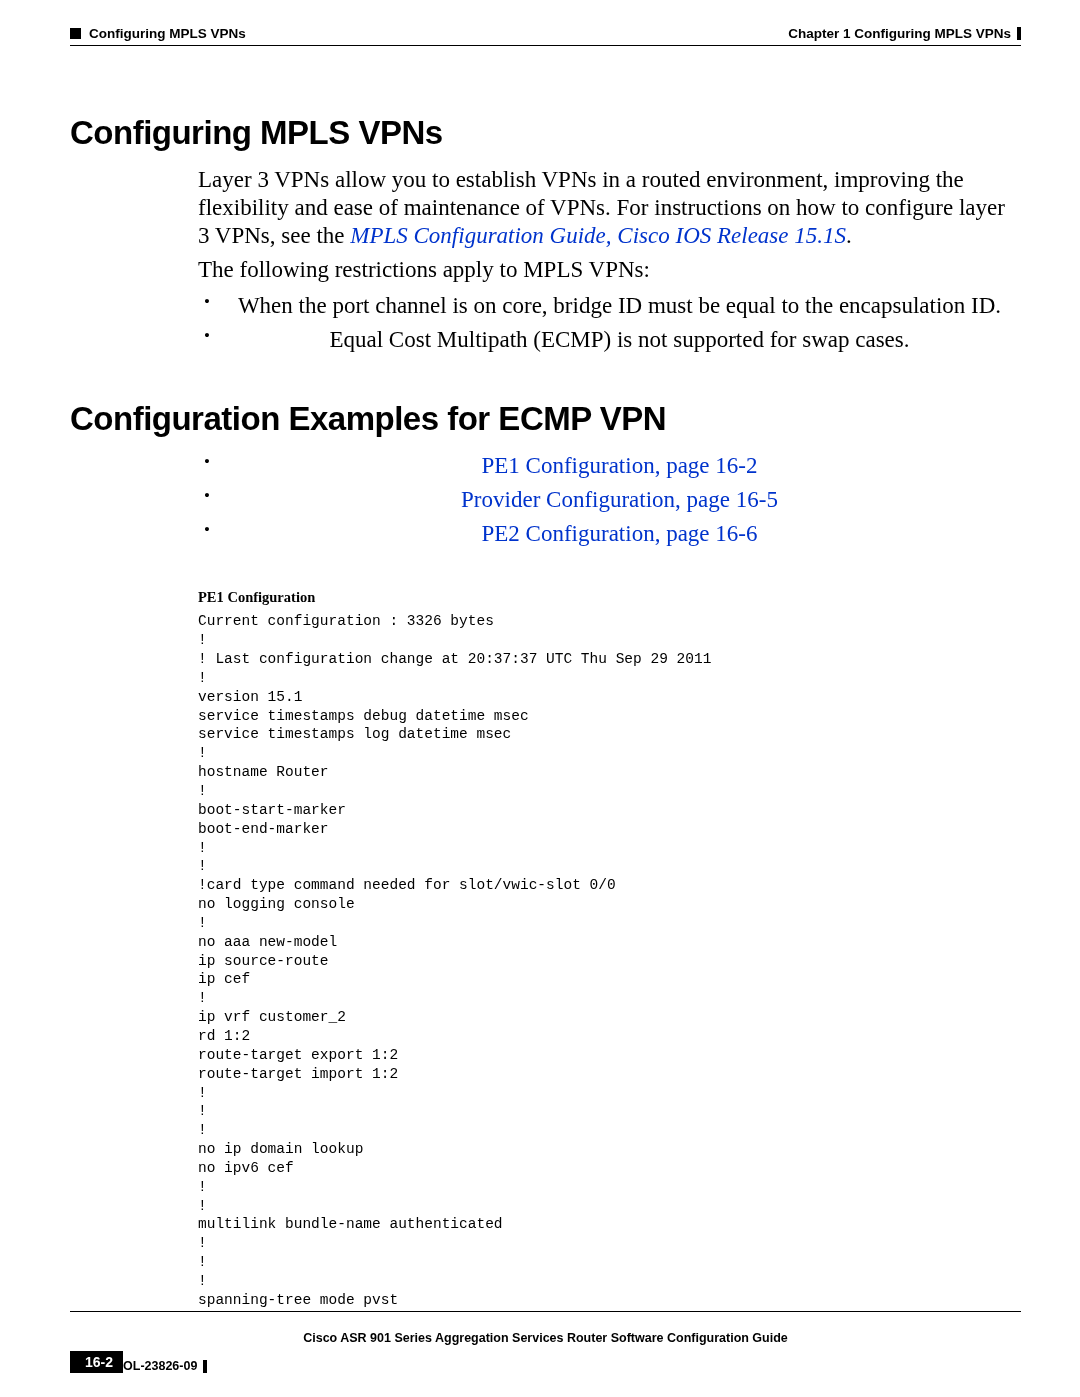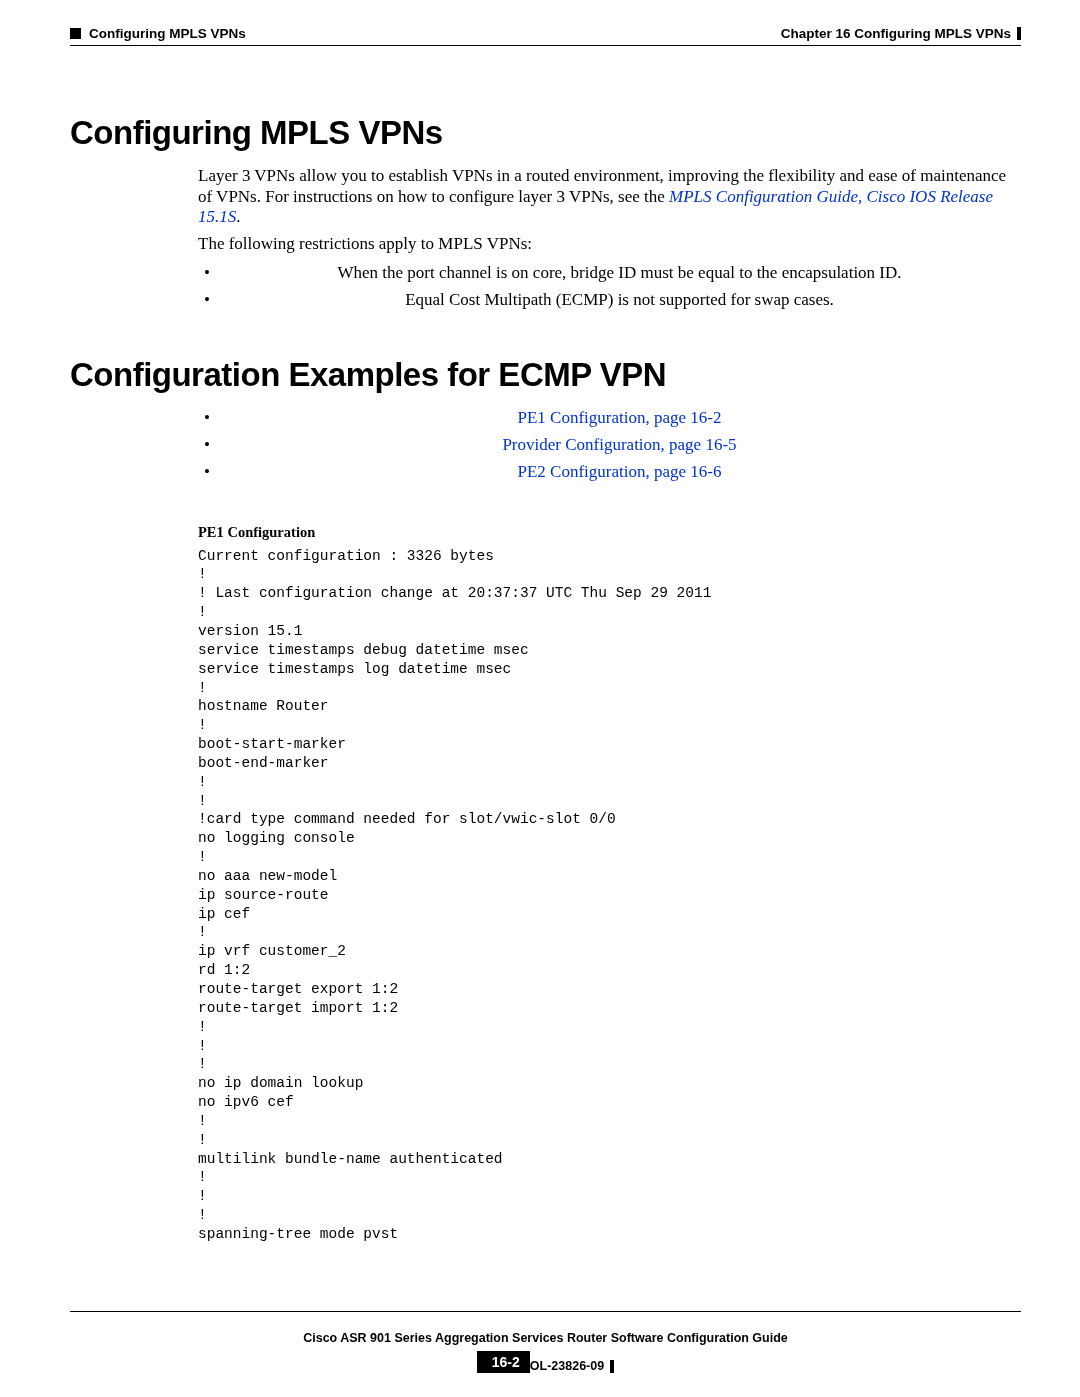--- a/index.html
+++ b/index.html
@@ -27,21 +27,21 @@
     .vbar { width: 4px; height: 13px; background: #000; display: inline-block; }
     .hr-line { border-top: 1.5px solid #000; margin-top: 3px; }
     .content { padding-top: 68px; }
     h1.section {
       font-family: Arial, Helvetica, sans-serif;
       font-weight: bold;
       font-size: 33px;
       margin: 0 0 14px 0;
       letter-spacing: -0.5px;
     }
-    .body-indent { margin-left: 128px; margin-right: 8px; font-size: 17px; line-height: 1.22; }
+    .body-indent { margin-left: 128px; margin-right: 8px; font-size: 23px; line-height: 1.22; }
     .para { margin: 6px 0 6px 0; }
     .link { color: #0033cc; }
     .link-italic { color: #0033cc; font-style: italic; }
     ul.bullets { list-style: none; margin: 8px 0 0 0; }
     ul.bullets li { position: relative; padding-left: 28px; margin: 6px 0; text-align: center; }
     ul.bullets li::before { content: "•"; position: absolute; left: 6px; top: 0; font-size: 17px; }
     .sec2-gap { margin-top: 46px; }
     .sub-head {
       font-family: Liberation Serif, serif;
       font-weight: bold;
@@ -64,21 +64,21 @@
     .footer-top {
       border-top: 1.2px solid #000;
       padding-top: 19px;
       text-align: center;
       font-family: Arial, Helvetica, sans-serif;
       font-weight: bold;
       font-size: 12.5px;
     }
     .footer-bot {
       display: flex;
-      justify-content: center;
+      justify-content: flex-start;
       align-items: center;
       margin-top: 6px;
     }
     .page-num-box {
       display: flex;
       align-items: center;
     }
     .pn-black {
       background: #000;
       color: #fff;
@@ -101,21 +101,21 @@
 </head>
 <body>
 
 <div class="page">
   <div class="header-row">
     <div class="header-left">
       <span class="sq"></span>
       <span>Configuring MPLS VPNs</span>
     </div>
     <div class="header-right">
-      <span>Chapter 16    Configuring MPLS VPNs</span>
+      <span>Chapter 1    Configuring MPLS VPNs</span>
       <span class="vbar"></span>
     </div>
   </div>
   <div class="hr-line"></div>
 
   <div class="content">
     <h1 class="section">Configuring MPLS VPNs</h1>
     <div class="body-indent">
       <p class="para">
         <span>Layer 3 VPNs allow you to establish VPNs in a routed environment, improving the flexibility and ease of maintenance of VPNs. For instructions on how to configure layer 3 VPNs, see the </span><span class="link-italic">MPLS Configuration Guide, Cisco IOS Release 15.1S</span><span>.</span>

